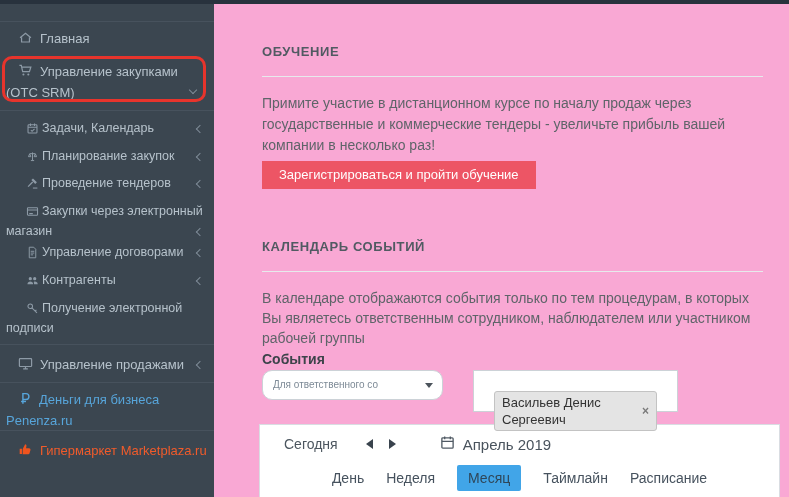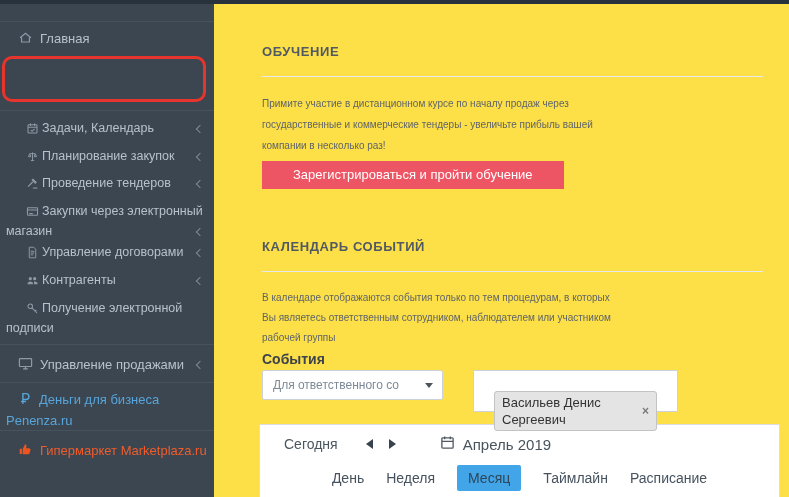--- a/index.html
+++ b/index.html
@@ -1,17 +1,17 @@
 <!DOCTYPE html>
 <html><head>
 <meta charset="utf-8">
 <style>
   html,body{margin:0;padding:0;background:#fff;}
   *{box-sizing:border-box;}
-  .screen{position:relative;width:789px;height:497px;overflow:hidden;background:#fde047;
+  .screen{position:relative;width:789px;height:497px;overflow:hidden;background:#f9a8d4;
           font-family:"Liberation Sans","DejaVu Sans",sans-serif;}
   
   .topbar{position:absolute;left:0;top:0;width:789px;height:4px;background:#28323d;z-index:5;}
   
   .sidebar{position:absolute;left:0;top:0;width:214px;height:497px;background:#3b4650;z-index:1;}
   .sb-div{position:absolute;left:0;right:0;height:1px;background:#47525d;}
   .sb-item{position:absolute;left:0;right:0;padding:0 6px;color:#b6c2cb;font-size:13px;
            line-height:18px;cursor:pointer;}
   .sb-item .sb-label{white-space:pre;vertical-align:middle;}
   .sb-item .ic{display:inline-block;vertical-align:-3px;margin:0 7px 0 12px;}
@@ -25,29 +25,29 @@
   .sb-item.blue{color:#57a5da;}
   .sb-item.blue .ic{margin-left:11px;}
   .sb-item.orange{color:#f05b2b;}
   .annotation{position:absolute;left:2px;top:56px;width:204px;height:46px;border:3px solid #e7342c;
               border-radius:10px;z-index:4;pointer-events:none;}
   
   .content{position:absolute;left:262px;top:4px;width:501px;color:#646a70;}
   .sec-title{padding-top:40px;font-size:13px;font-weight:bold;letter-spacing:.6px;color:#515a62;}
   .sec-title.second{padding-top:50px;}
   .rule{margin-top:17px;border-top:1px solid #e7eaec;height:0;}
-  .para{margin-top:16px;font-size:10px;line-height:21px;white-space:pre-line;color:#5f6469;}
+  .para{margin-top:16px;font-size:14px;line-height:21px;white-space:pre-line;color:#5f6469;}
   .para.cal{line-height:20px;}
   .btn-register{display:inline-block;margin-top:5px;background:#ed5565;color:#fff;border:none;
-                font-size:13px;line-height:16px;padding:6px 31px;cursor:pointer;
+                font-size:13px;line-height:16px;padding:6px 17px;cursor:pointer;
                 font-family:inherit;}
   .events-label{margin-top:3px;font-size:14px;font-weight:bold;color:#3d434a;}
   .controls{margin-top:3px;display:flex;gap:30px;align-items:flex-start;}
-  .select{position:relative;width:181px;height:30px;border:1px solid #ccd2d7;border-radius:2px;
-          background:#fff;font-size:12px;color:#7d8a96;line-height:28px;padding:0 22px 0 10px;
+  .select{position:relative;width:181px;height:30px;border:1px solid #ccd2d7;border-radius:10px;
+          background:#fff;font-size:10px;color:#7d8a96;line-height:28px;padding:0 22px 0 10px;
           overflow:hidden;white-space:nowrap;cursor:pointer;}
   .select .caret{position:absolute;right:9px;top:12px;width:0;height:0;
                  border-left:4px solid transparent;border-right:4px solid transparent;
                  border-top:5px solid #4c545c;}
   .tagbox{width:205px;height:31px;border:1px solid #ccd2d7;background:#fff;padding:20px;cursor:text;}
   .tag{display:inline-flex;align-items:center;background:#e4e4e4;border:1px solid #c3c3c3;
        border-radius:3px;padding:2px 7px;font-size:13px;color:#333;line-height:17px;}
   .tag .x{margin-left:7px;color:#7a7a7a;font-size:12px;font-weight:bold;cursor:pointer;line-height:1;}
   
   .panel{margin:12px 0 0 -3px;width:521px;height:120px;border:1px solid #d9dde2;background:#fff;}
@@ -76,20 +76,26 @@
     <div class="sb-div" style="top:110px"></div>
     <div class="sb-div" style="top:344px"></div>
     <div class="sb-div" style="top:382px"></div>
     <div class="sb-div" style="top:430px"></div>
 
     <div class="sb-item" style="top:29px"><span class="ic"><svg width="15" height="15" viewBox="0 0 16 16" fill="none" stroke="#8d9aa6" stroke-width="1.3">
             <path d="M2.2 8.2 8 3.4l5.8 4.8"></path>
             <path d="M3.8 7.6v5.2h8.4V7.6"></path>
           </svg></span><span class="sb-label">Главная</span></div>
 
+    <div class="sb-item" style="top:62px"><span class="ic"><svg width="15" height="15" viewBox="0 0 16 16" fill="none" stroke="#8d9aa6" stroke-width="1.3">
+            <path d="M1.5 2.5h2l1.5 6.8h7.2l1.5-5H4.2"></path>
+            <circle cx="5.8" cy="12.3" r="1.1" fill="#8d9aa6" stroke="none"></circle>
+            <circle cx="11" cy="12.3" r="1.1" fill="#8d9aa6" stroke="none"></circle>
+          </svg></span><span class="sb-label">Управление закупками
+(OTC SRM)</span><span class="chev down"></span></div>
 
     <div class="annotation"></div>
 
     <div class="sb-item sub" style="top:120px"><span class="ic"><svg width="13" height="13" viewBox="0 0 16 16" fill="none" stroke="#8d9aa6" stroke-width="1.3">
             <rect x="2.5" y="3.5" width="11" height="10" rx="1"></rect>
             <path d="M2.5 6.5h11M5.5 1.8v3M10.5 1.8v3"></path>
             <path d="M6 10l1.5 1.5 3-3"></path>
           </svg></span><span class="sb-label">Задачи, Календарь</span><span class="chev left"></span></div>
 
     <div class="sb-item sub" style="top:148px"><span class="ic"><svg width="13" height="13" viewBox="0 0 16 16" fill="none" stroke="#8d9aa6" stroke-width="1.2">

